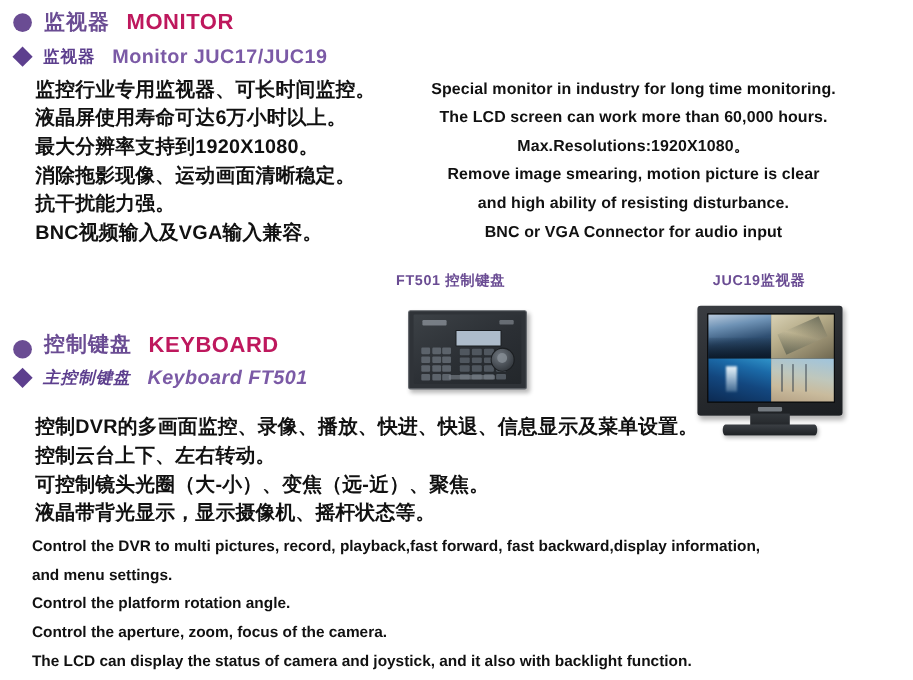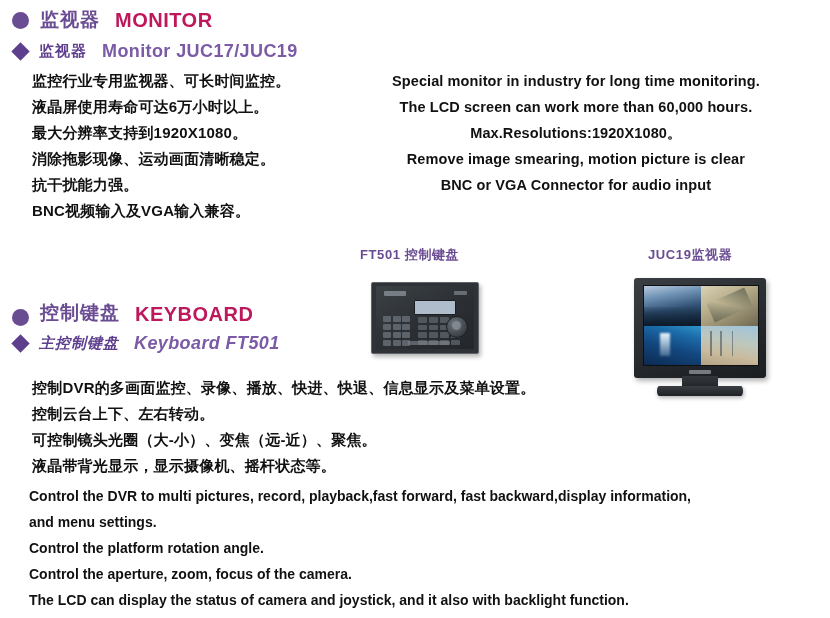--- a/index.html
+++ b/index.html
@@ -74,21 +74,21 @@
     letter-spacing: 0.4px;
     white-space: nowrap;
     margin-left: 3px;
   }
 
   
   .para {
     position: absolute;
   }
   .line-cn {
-    font-size: 15px;
+    font-size: 18px;
     font-weight: bold;
     color: #111111;
     line-height: 26px;
     white-space: nowrap;
     letter-spacing: 0.2px;
   }
   .line-en {
     font-size: 14.5px;
     font-weight: bold;
     color: #111111;
@@ -322,20 +322,21 @@
   <div class="line-cn">消除拖影现像、运动画面清晰稳定。</div>
   <div class="line-cn">抗干扰能力强。</div>
   <div class="line-cn">BNC视频输入及VGA输入兼容。</div>
 </div>
 
 <div class="para" style="left:392px; top:68px;text-align:center;">
   <div class="line-en">Special monitor in industry for long time monitoring.</div>
   <div class="line-en">The LCD screen can work more than 60,000 hours.</div>
   <div class="line-en">Max.Resolutions:1920X1080。</div>
   <div class="line-en">Remove image smearing, motion picture is clear</div>
+  <div class="line-en">and high ability of resisting disturbance.</div>
   <div class="line-en">BNC or VGA Connector for audio input</div>
 </div>
 
 <div class="caption" style="left:360px; top:246px;">FT501 控制键盘</div>
 
 <div class="caption" style="left:648px; top:246px;">JUC19监视器</div>
 
 <div class="kbd-photo">
   <div class="kbd-inner">
     <div class="kbd-logo"></div>

